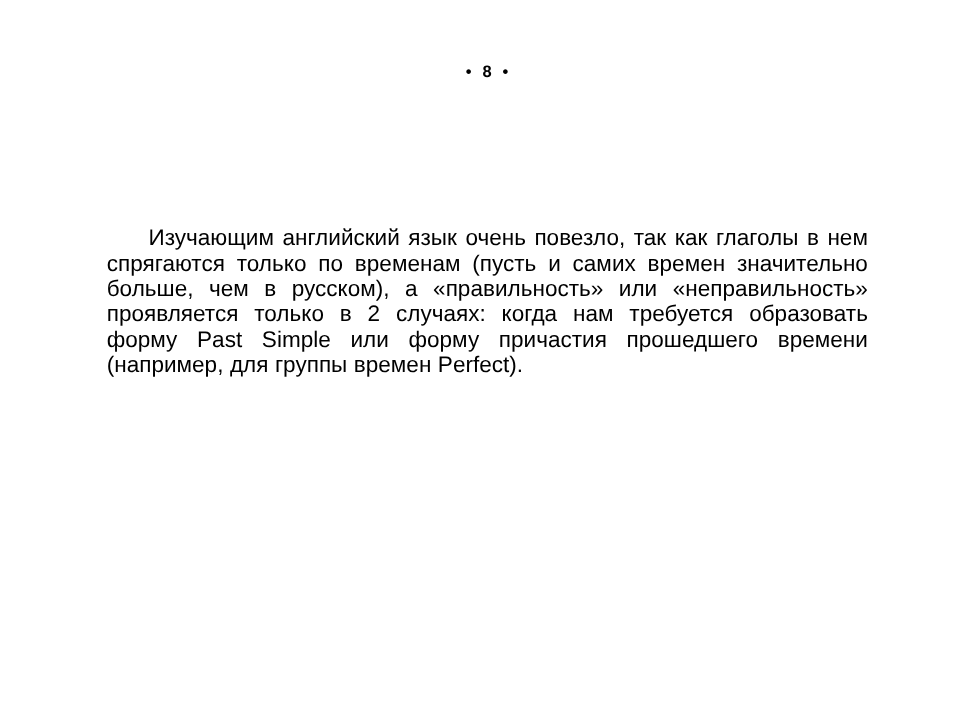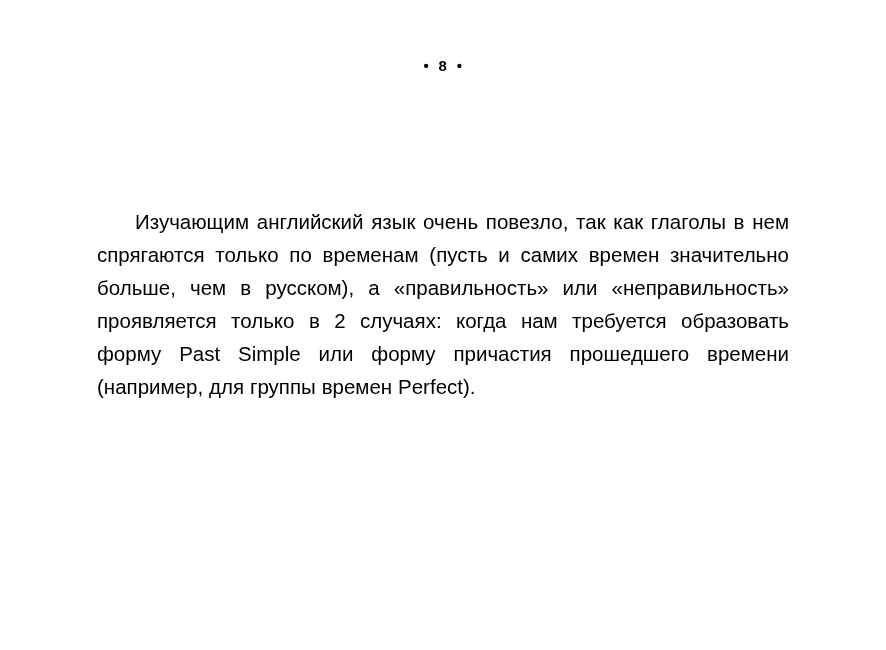--- a/index.html
+++ b/index.html
@@ -35,21 +35,21 @@
   }
   .body-block {
     position: absolute;
     top: 205px;
     left: 97px;
     width: 692px;
   }
   .body-text {
     margin: 0;
     font-size: 20.5px;
-    line-height: 33px;
+    line-height: 23px;
     text-align: justify;
     text-justify: inter-word;
     text-indent: 38px;
     hyphens: manual;
     word-spacing: 0.2px;
   }
 </style>
 </head>
 <body>
 

